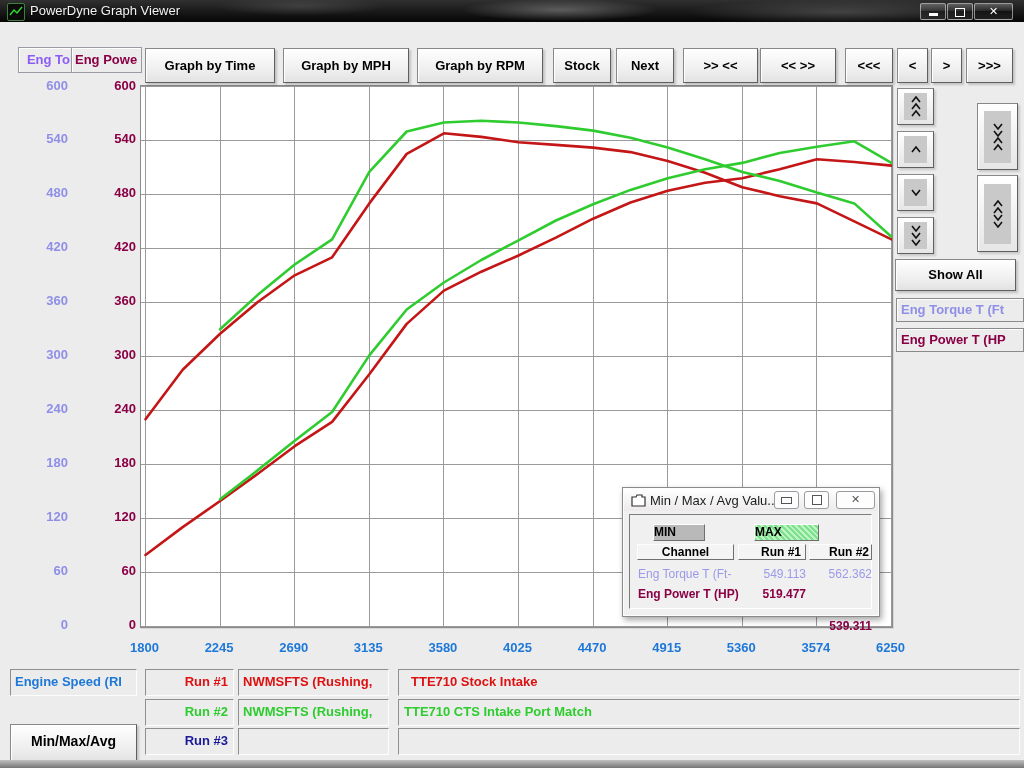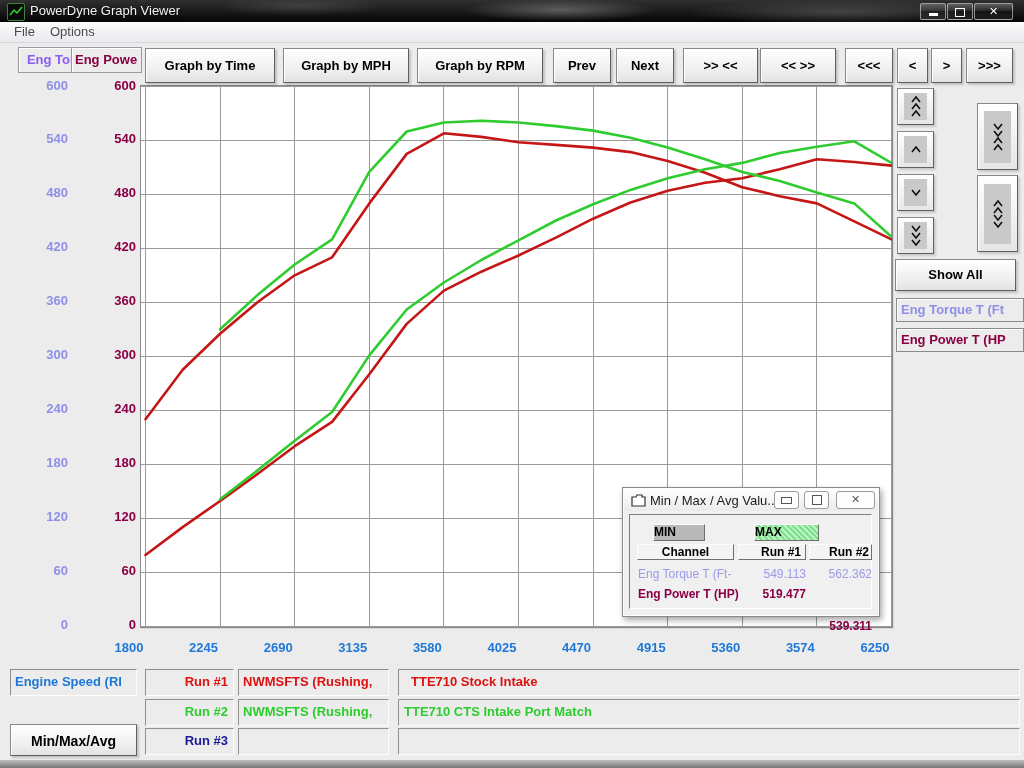--- a/index.html
+++ b/index.html
@@ -36,21 +36,21 @@
   .tbtn{position:absolute;top:48px;height:35px;box-sizing:border-box;
     background:linear-gradient(#ffffff,#ededed 70%,#e2e2e2);
     border:1px solid #888;border-right-color:#5f5f5f;border-bottom-color:#5f5f5f;
     box-shadow:1px 1px 0 #fff inset,2px 2px 2px rgba(0,0,0,.18);
     font-size:13px;font-weight:bold;color:#000;text-align:center;line-height:33px;
     white-space:nowrap;overflow:hidden;}
   
   .ytick{position:absolute;width:60px;text-align:right;font-size:13px;font-weight:bold;}
   .ytick.torq{left:8px;color:#8f8fe8;}
   .ytick.powe{left:76px;color:#8a0045;}
-  .xtick{position:absolute;top:640px;width:60px;font-size:13px;font-weight:bold;color:#1e78d8;}
+  .xtick{position:absolute;top:640px;width:60px;text-align:center;font-size:13px;font-weight:bold;color:#1e78d8;}
   
   #plot{position:absolute;left:140px;top:85px;width:751px;height:541px;background:#fff;
     border:1px solid #8a8a8a;box-shadow:1px 1px 0 #d8d8d8;}
   
   .sqbtn{position:absolute;box-sizing:border-box;background:linear-gradient(#fff,#e6e6e6);
     border:1px solid #888;border-right-color:#5f5f5f;border-bottom-color:#5f5f5f;
     box-shadow:1px 1px 0 #fff inset,2px 2px 2px rgba(0,0,0,.15);
     display:flex;align-items:center;justify-content:center;}
   .sqbtn .pad{background:#c9c9c9;display:flex;flex-direction:column;align-items:center;
     justify-content:center;}
@@ -61,21 +61,21 @@
   #chan-torq{top:298px;color:#8f8fe8;}
   #chan-powe{top:328px;color:#8a0045;}
   
   .sunken{position:absolute;box-sizing:border-box;background:#ececec;
     border:1px solid;border-color:#8f8f8f #fdfdfd #fdfdfd #8f8f8f;
     font-size:13px;font-weight:bold;line-height:24px;white-space:nowrap;overflow:hidden;}
   #engine-speed{left:10px;top:669px;width:127px;height:27px;color:#1e78d8;padding-left:4px;}
   .run-label{left:145px;width:89px;height:27px;text-align:right;padding-right:5px;}
   .run-name{left:238px;width:151px;height:27px;padding-left:4px;}
   .run-desc{left:398px;width:622px;height:27px;padding-left:5px;}
-  #minmaxavg{position:absolute;left:10px;top:724px;width:127px;height:32px;line-height:32px;font-size:14px;}
+  #minmaxavg{position:absolute;left:10px;top:724px;width:127px;height:38px;line-height:32px;font-size:14px;}
   #bottom-strip{position:absolute;left:0;top:760px;width:1024px;height:8px;
     background:linear-gradient(#c0c0c0,#767676);}
   
   #stats{position:absolute;left:622px;top:487px;width:256px;height:128px;background:#f0f0f0;
     border:1px solid #8a8a8a;box-shadow:2px 3px 6px rgba(0,0,0,.35),0 0 0 1px #fdfdfd inset;z-index:10;}
   #stats-titlebar{position:absolute;left:1px;top:1px;width:254px;height:22px;
     background:linear-gradient(#ffffff,#eceaea);}
   #stats-title{position:absolute;left:26px;top:4px;font-size:13px;color:#1c1c1c;white-space:nowrap;}
   .stats-winbtn{position:absolute;top:2px;height:18px;box-sizing:border-box;background:#fdfdfd;
     border:1px solid #9a9aa0;border-radius:3px;color:#555;text-align:center;line-height:15px;font-size:11px;}
@@ -102,24 +102,20 @@
       <svg width="16" height="16" viewBox="0 0 16 16">
           <polyline points="2,11 6,6 9,9 14,3" fill="none" stroke="#2fd82f" stroke-width="1.5"></polyline>
         </svg>
     </div>
     <span id="title-text">PowerDyne Graph Viewer</span>
     <div class="winbtn" id="btn-min"><span class="minbar"></span></div>
     <div class="winbtn" id="btn-max"><span class="maxbox"></span></div>
     <div class="winbtn" id="btn-close">✕</div>
   </div>
 
-  <div id="menubar">
-      <div class="menu-item" style="left: 8px;">File</div>
-      <div class="menu-item" style="left: 44px;">Options</div>
-    </div>
 
   <div class="ax-tab" id="tab-torq">Eng Torq</div>
   <div class="ax-tab" id="tab-powe">Eng Powe</div>
 
   <div id="plot"><svg width="751" height="541">
         <line x1="4.5" x2="4.5" y1="0" y2="540" stroke="#9a9a9a" stroke-width="1" shape-rendering="crispEdges"></line>
         <line x1="79.1" x2="79.1" y1="0" y2="540" stroke="#9a9a9a" stroke-width="1" shape-rendering="crispEdges"></line>
         <line x1="153.7" x2="153.7" y1="0" y2="540" stroke="#9a9a9a" stroke-width="1" shape-rendering="crispEdges"></line>
         <line x1="228.3" x2="228.3" y1="0" y2="540" stroke="#9a9a9a" stroke-width="1" shape-rendering="crispEdges"></line>
         <line x1="302.9" x2="302.9" y1="0" y2="540" stroke="#9a9a9a" stroke-width="1" shape-rendering="crispEdges"></line>
@@ -249,21 +245,21 @@
           <div class="stat-text" style="left: 8px; top: 72px; color: rgb(138, 0, 69); font-weight: bold;">Eng Power T (HP)</div>
           <div class="stat-val" style="left: 108px; top: 72px; width: 68px; color: rgb(138, 0, 69); font-weight: bold;">519.477</div>
           <div class="stat-val" style="left: 179px; top: 72px; width: 63px; color: rgb(138, 0, 69); font-weight: bold; margin-top: 32px;">539.311</div>
         </div>
     </div>
   </div>
 
 <div class="tbtn" style="left: 283px; width: 126px;">Graph by MPH</div>
     <div class="tbtn" style="left: 145px; width: 130px;">Graph by Time</div>
     <div class="tbtn" style="left: 417px; width: 126px;">Graph by RPM</div>
-    <div class="tbtn" style="left: 553px; width: 58px;">Prev</div>
+    <div class="tbtn" style="left: 553px; width: 58px;">Stock</div>
     <div class="tbtn" style="left: 616px; width: 58px;">Next</div>
     <div class="tbtn" style="left: 683px; width: 75px;">&gt;&gt; &lt;&lt;</div>
     <div class="tbtn" style="left: 760px; width: 76px;">&lt;&lt; &gt;&gt;</div>
     <div class="tbtn" style="left: 845px; width: 48px;">&lt;&lt;&lt;</div>
     <div class="tbtn" style="left: 897px; width: 31px;">&lt;</div>
     <div class="tbtn" style="left: 931px; width: 31px;">&gt;</div>
     <div class="tbtn" style="left: 966px; width: 47px;">&gt;&gt;&gt;</div>
     <div class="ytick torq" style="top: 77.5px;">600</div>
     <div class="ytick powe" style="top: 77.5px;">600</div>
     <div class="ytick torq" style="top: 131.45px;">540</div>

